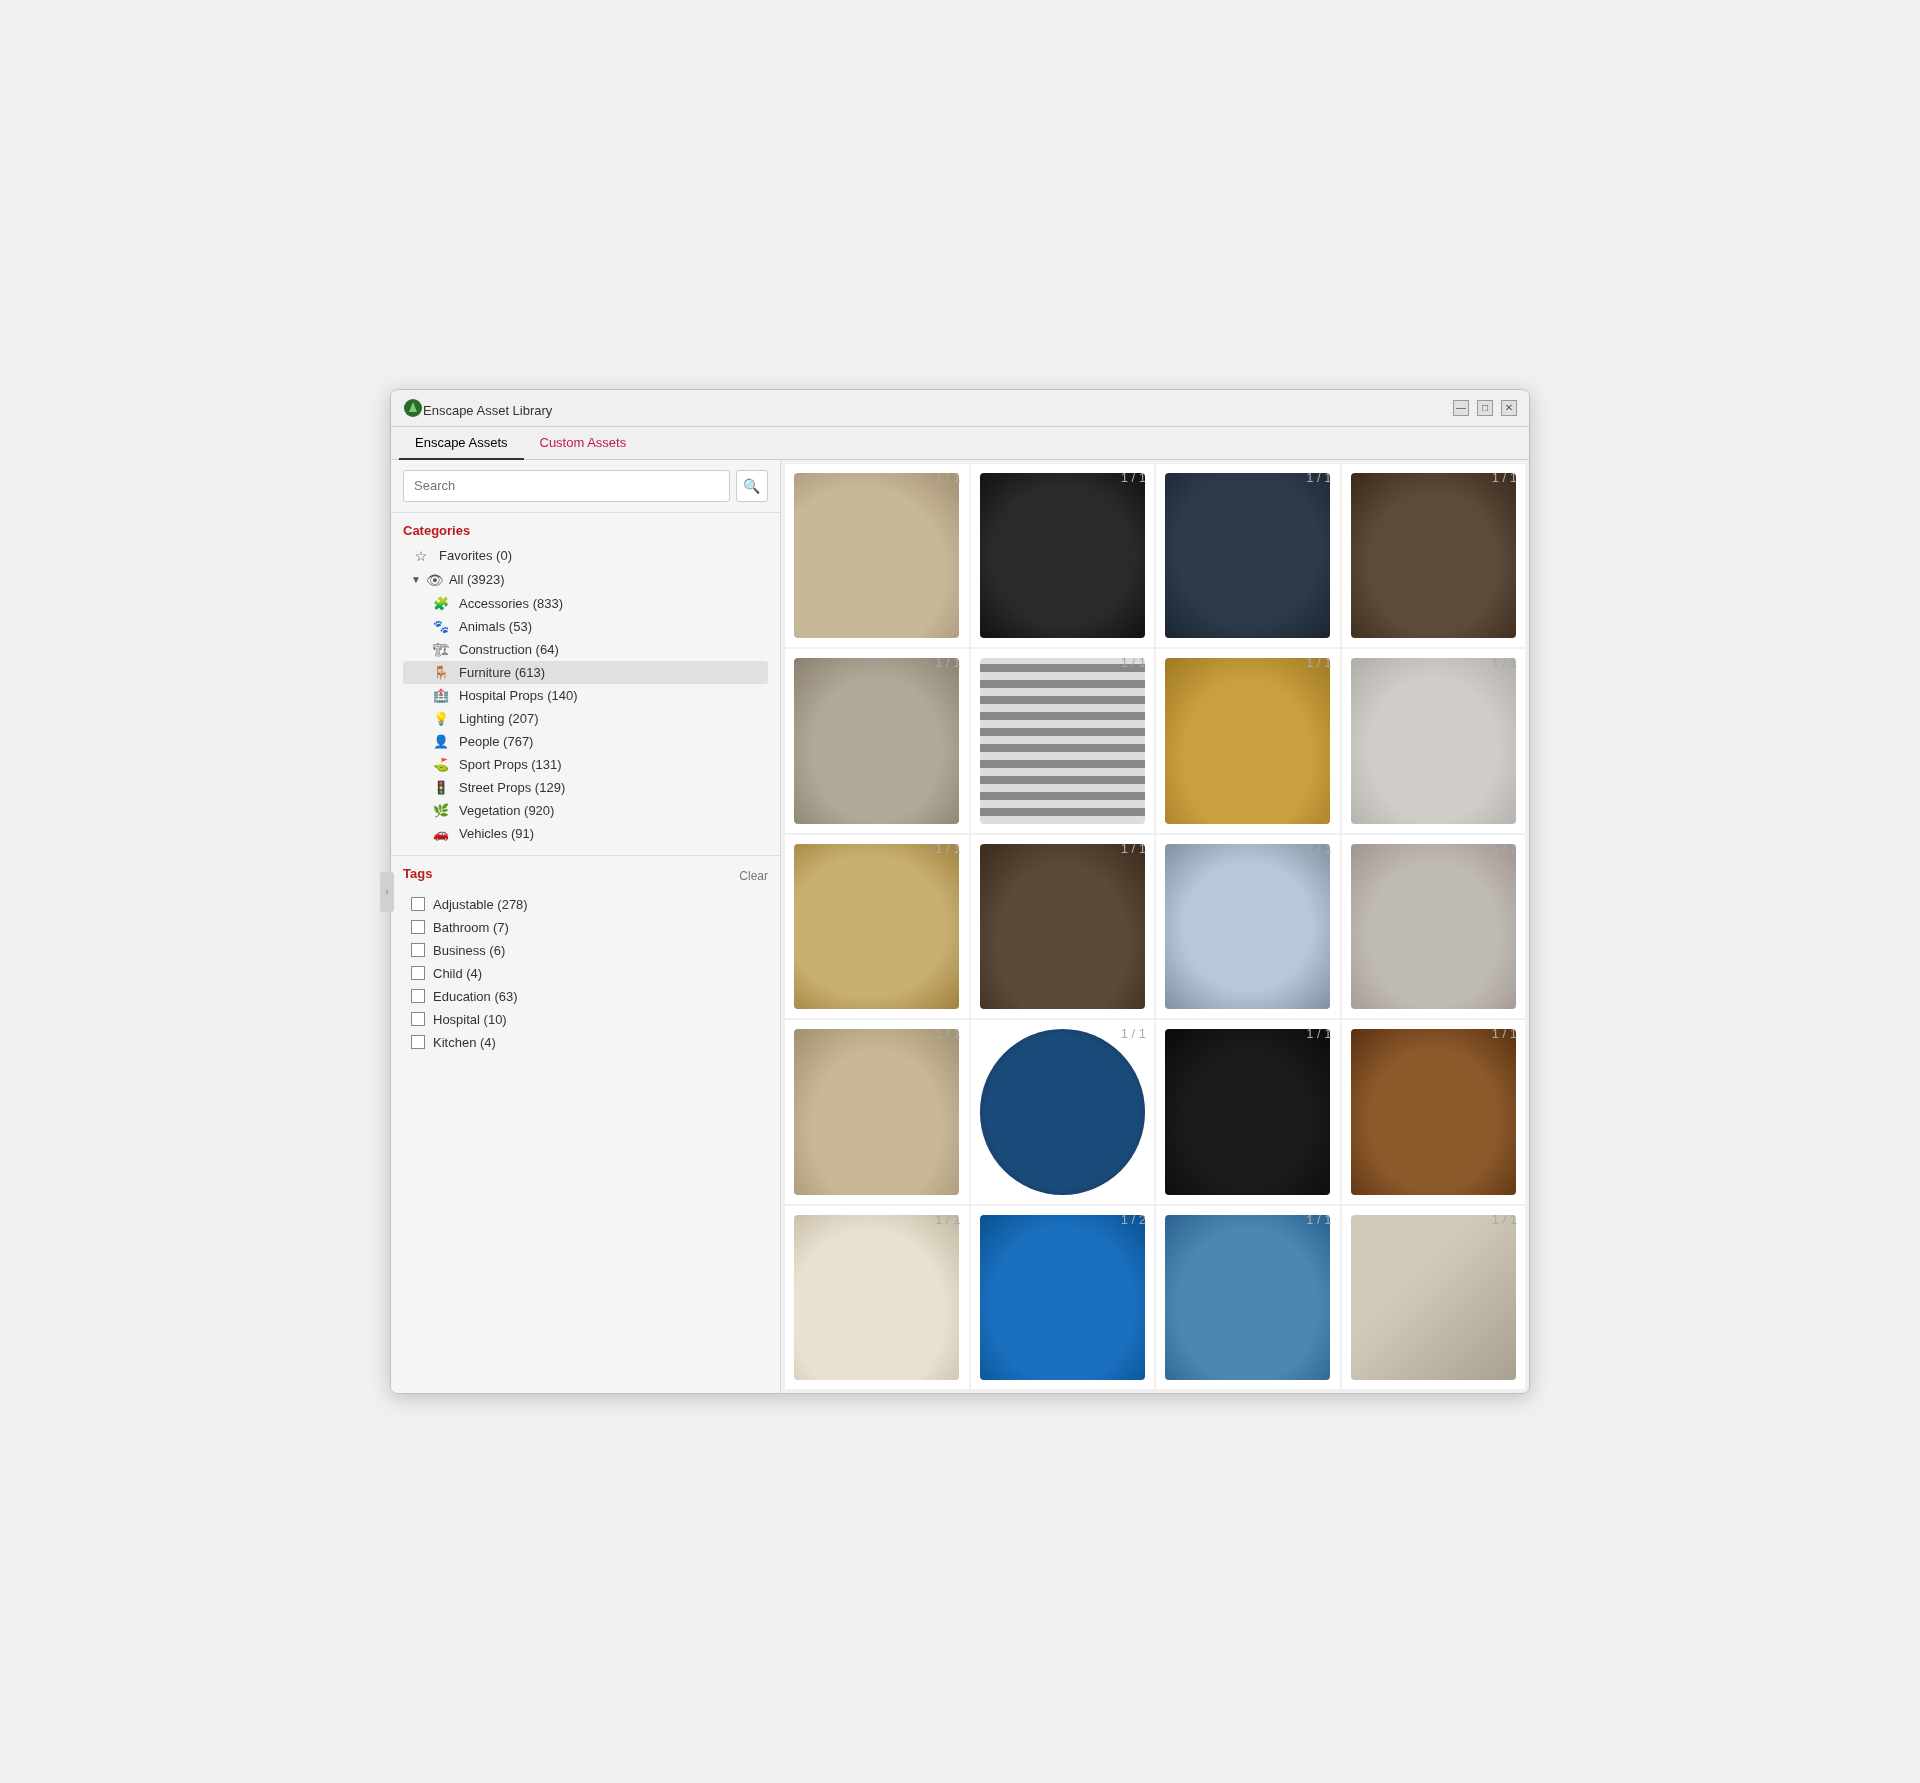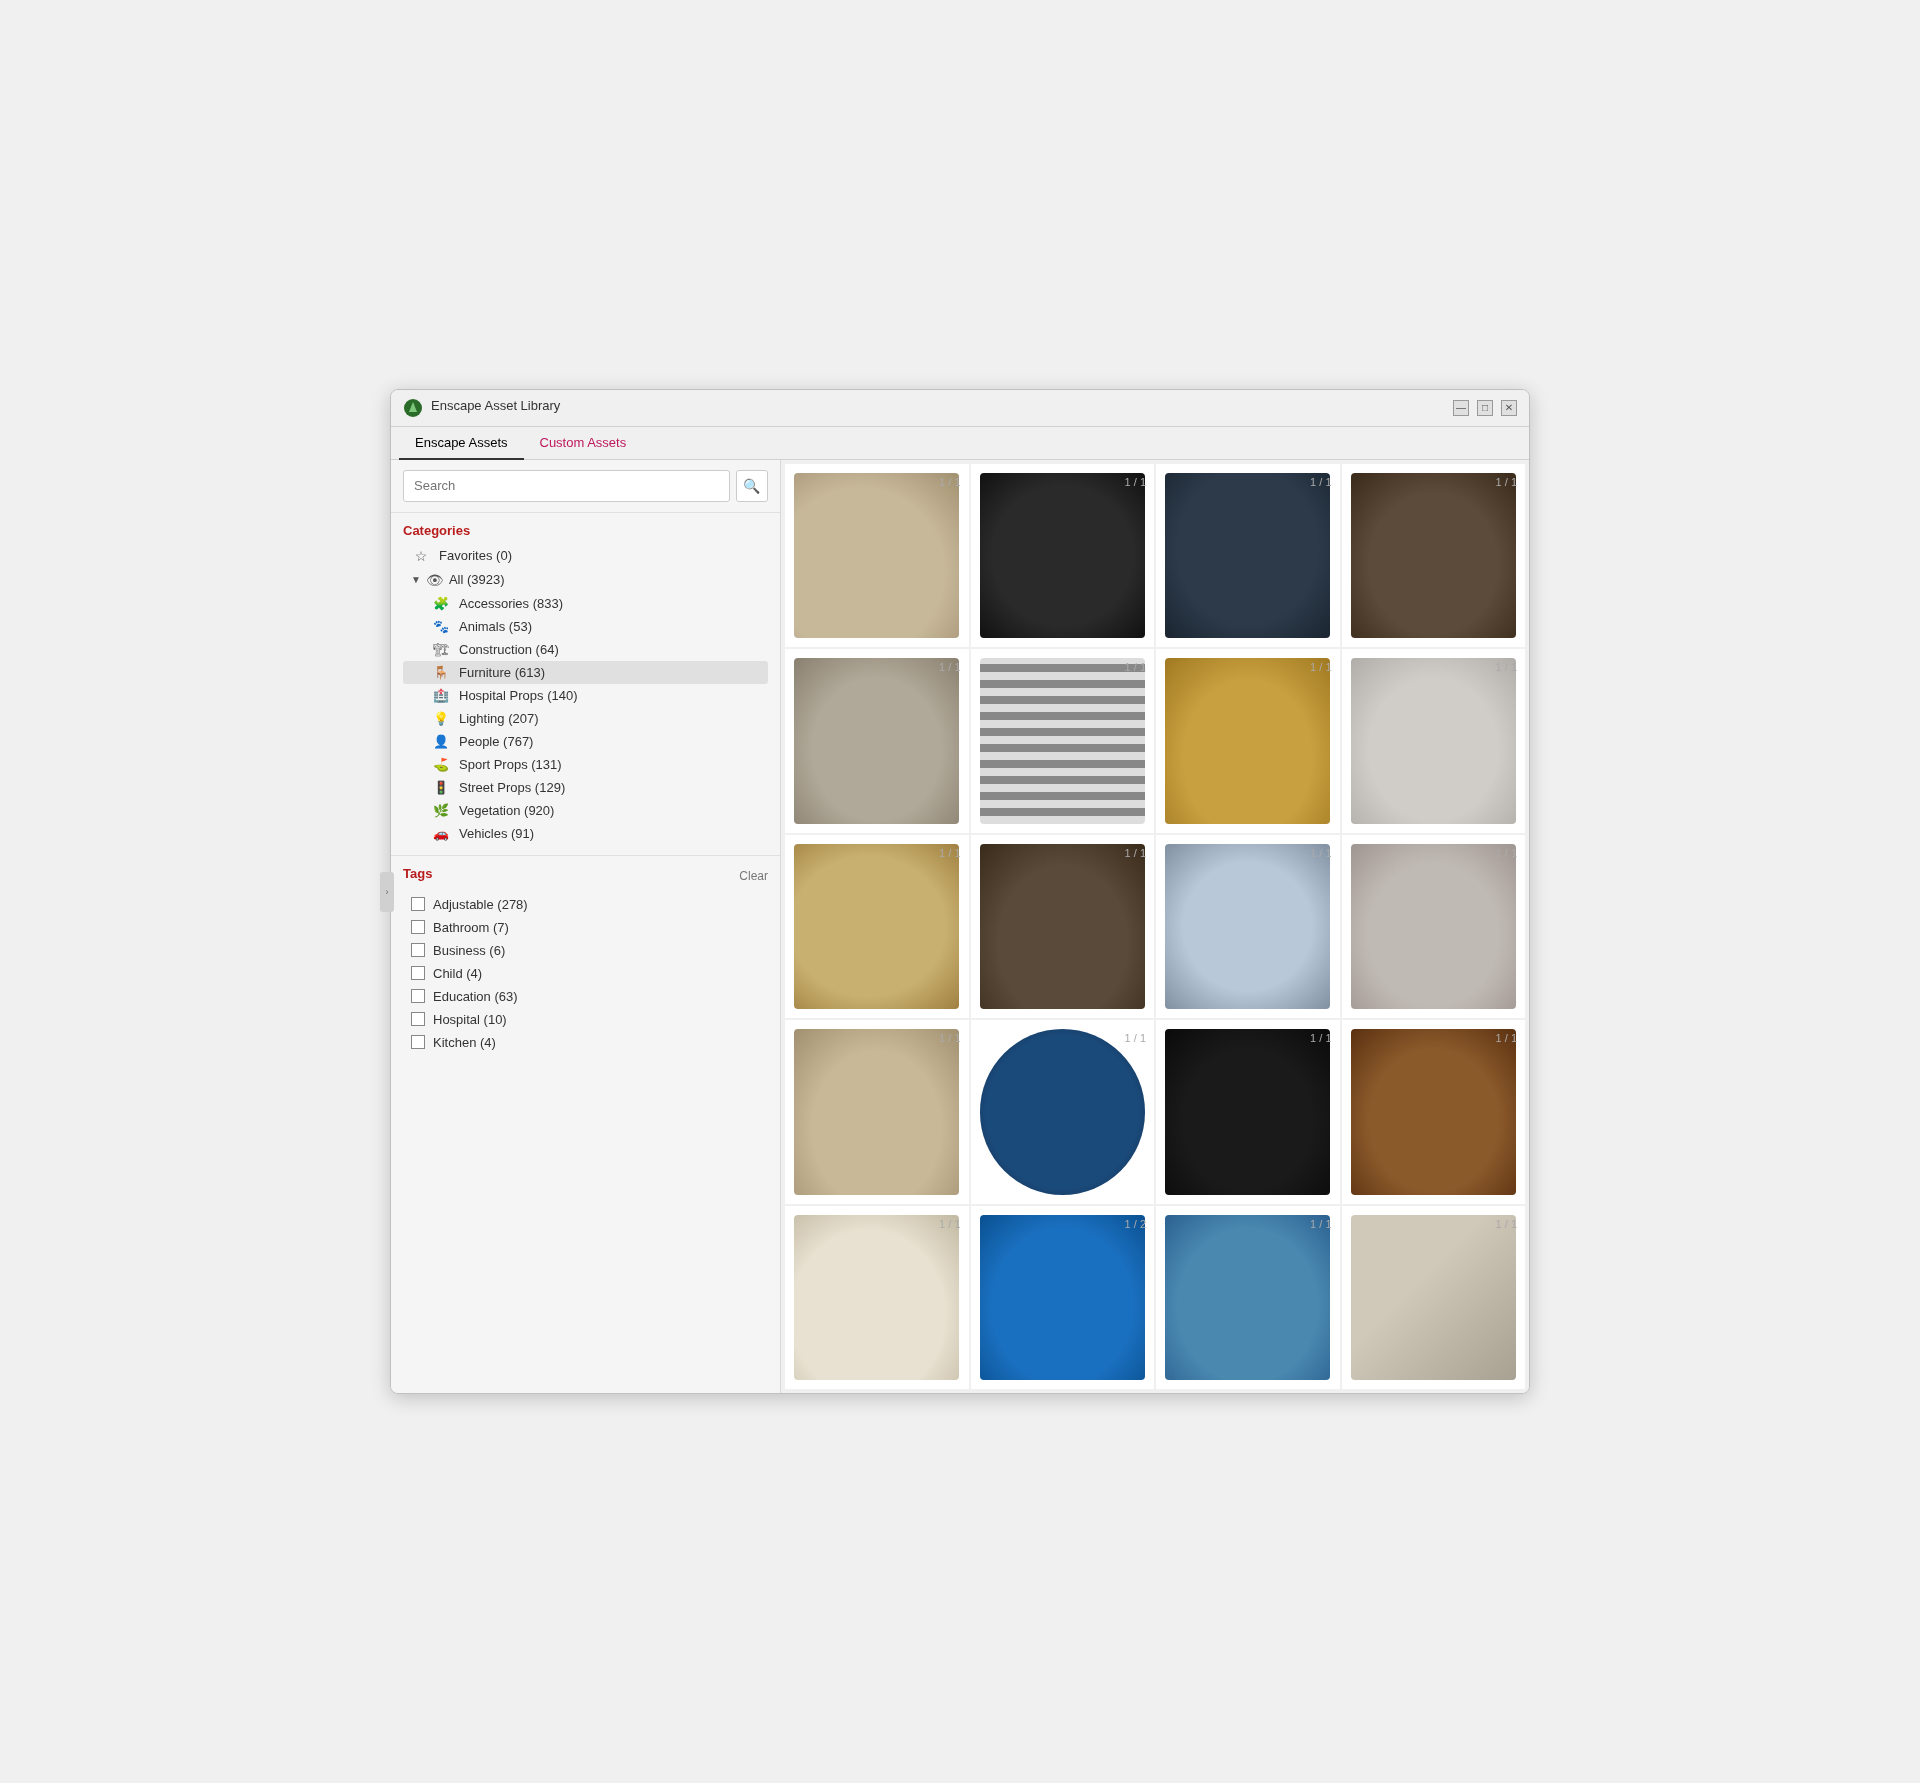--- a/index.html
+++ b/index.html
@@ -26,22 +26,21 @@
       background: #f0f0f0;
       border-bottom: 1px solid #d0d0d0;
       padding: 8px 12px;
       display: flex;
       align-items: center;
       justify-content: space-between;
       min-height: 36px;
     }
     .title-bar-left {
       display: flex;
-      align-items: flex-start;
-      gap: 8px;
+      align-items: flex-end;
     }
     .app-icon {
       width: 20px;
       height: 20px;
     }
     .title-text {
       font-size: 13px;
       color: #333;
     }
     .window-controls {
@@ -265,23 +264,23 @@
       position: relative;
       cursor: pointer;
       aspect-ratio: 1;
       display: flex;
       align-items: center;
       justify-content: center;
       overflow: hidden;
     }
     .asset-badge {
       position: absolute;
-      top: 12px;
+      top: 6px;
       right: 8px;
-      font-size: 11px;
+      font-size: 13px;
       color: #aaa;
     }
     .asset-img-placeholder {
       width: 90%;
       height: 90%;
       display: flex;
       align-items: center;
       justify-content: center;
     }
     

